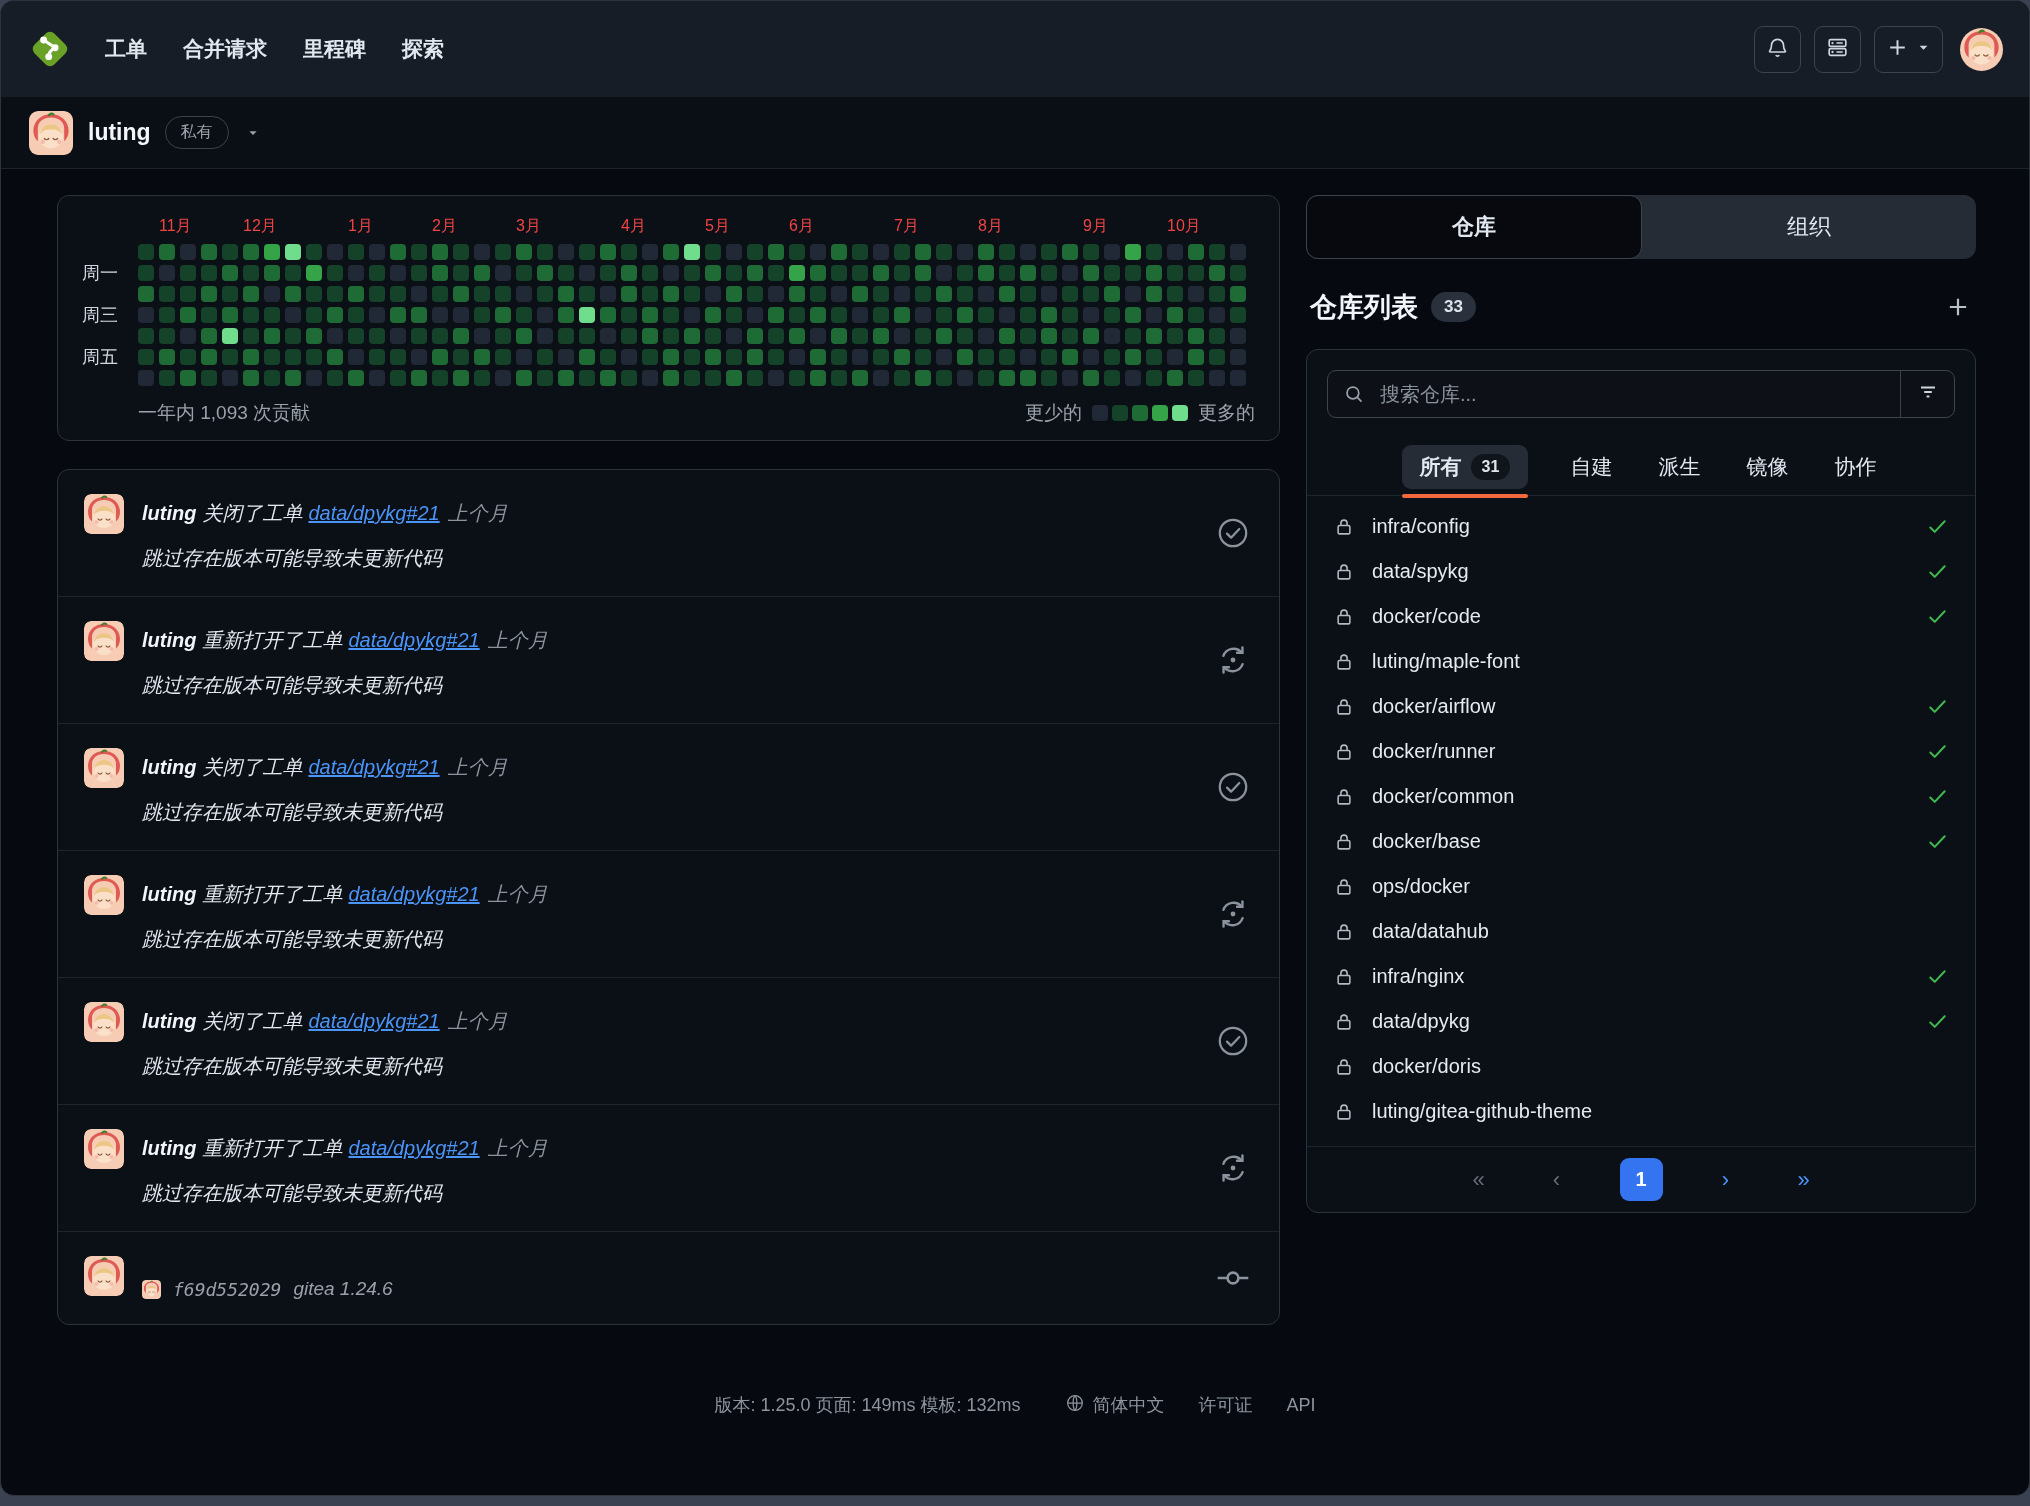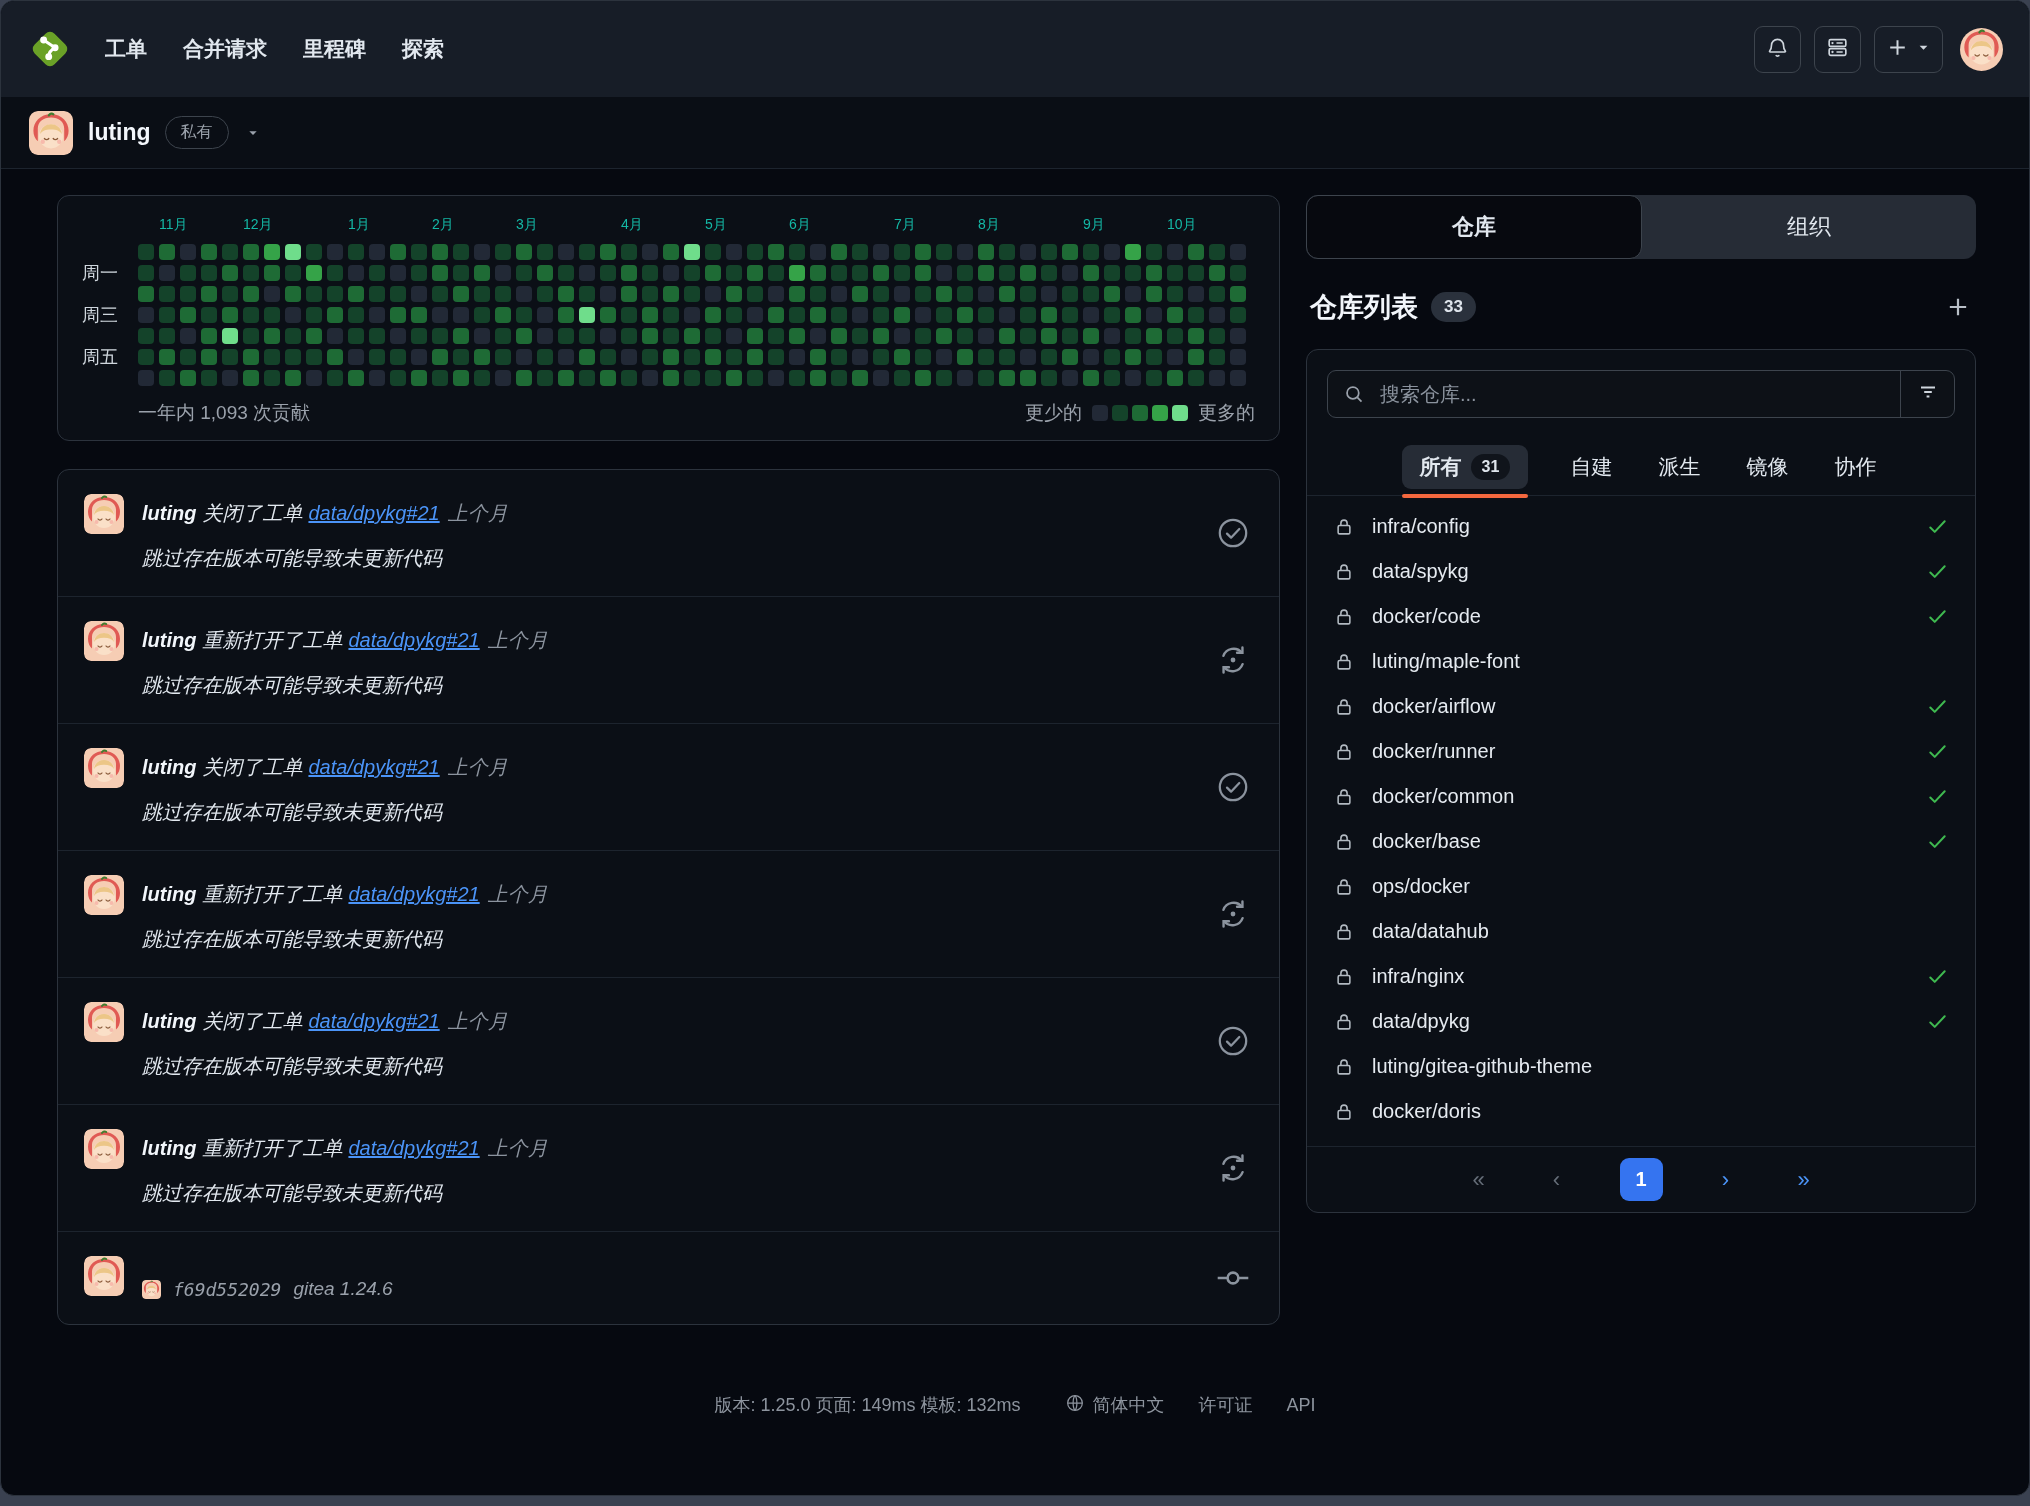--- a/index.html
+++ b/index.html
@@ -37,21 +37,21 @@
   .sub-badge{ margin-left:14px; border:1px solid #3d444d; border-radius:999px; padding:5px 15px;
     font-size:16px; color:#9aa1ab; }
   .sub-caret{ margin-left:16px; color:#9aa1ab; width:16px; height:16px; }
   
   .content{ display:flex; gap:26px; padding:26px 55px 0 56px; align-items:flex-start; }
   .left-col{ width:1223px; flex:none; }
   .right-col{ width:670px; flex:none; }
   .card{ background:#0b0f16; border:1px solid #2c333d; border-radius:12px; }
   
   .heatmap-card{ padding:20px 24px 14px; }
-  .hm-months{ position:relative; height:28px; margin-left:56px; font-size:14px; color:#14b8a6; }
+  .hm-months{ position:relative; height:28px; margin-left:56px; font-size:16px; color:#ef4444; }
   .hm-months span{ position:absolute; top:0; }
   .hm-body{ display:flex; }
   .hm-weekdays{ width:56px; position:relative; flex:none; }
   .hm-weekdays span{ position:absolute; left:0; font-size:18px; color:#cfd6dd; line-height:16px; }
   .hm-grid{ display:grid; grid-template-rows:repeat(7,16px); grid-auto-flow:column;
     grid-auto-columns:16px; gap:5px; }
   .hm-cell{ border-radius:4px; }
   .hm-foot{ display:flex; align-items:center; margin-top:14px; padding-left:56px; font-size:19px; color:#9aa1ab; }
   .hm-total{ }
   .hm-legend{ margin-left:auto; display:flex; align-items:center; gap:10px; }
@@ -951,28 +951,28 @@
               <a class="repo-name">data/dpykg</a>
               <span class="repo-check"><svg viewBox="0 0 24 24" fill="none" stroke="currentColor" stroke-width="2.1" stroke-linecap="round" stroke-linejoin="round">
                   <path d="M4.5 13l4.6 4.6L19.5 6.5"></path>
                 </svg></span>
             </div>
             <div class="repo-row">
               <span class="repo-lock"><svg viewBox="0 0 24 24" fill="none" stroke="currentColor" stroke-width="1.7">
                   <rect x="5.6" y="10.3" width="12.8" height="9.2" rx="1.6"></rect>
                   <path d="M8.6 10.3V7.9a3.4 3.4 0 0 1 6.8 0v2.4"></path>
                 </svg></span>
+              <a class="repo-name">docker/doris</a>
+            </div>
+            <div class="repo-row">
+              <span class="repo-lock"><svg viewBox="0 0 24 24" fill="none" stroke="currentColor" stroke-width="1.7">
+                  <rect x="5.6" y="10.3" width="12.8" height="9.2" rx="1.6"></rect>
+                  <path d="M8.6 10.3V7.9a3.4 3.4 0 0 1 6.8 0v2.4"></path>
+                </svg></span>
               <a class="repo-name">luting/gitea-github-theme</a>
-            </div>
-            <div class="repo-row">
-              <span class="repo-lock"><svg viewBox="0 0 24 24" fill="none" stroke="currentColor" stroke-width="1.7">
-                  <rect x="5.6" y="10.3" width="12.8" height="9.2" rx="1.6"></rect>
-                  <path d="M8.6 10.3V7.9a3.4 3.4 0 0 1 6.8 0v2.4"></path>
-                </svg></span>
-              <a class="repo-name">docker/doris</a>
             </div>
           </div>
         <div class="pagination" id="pagination">
             <div class="pg disabled">«</div>
             <div class="pg disabled">‹</div>
             <div class="pg active">1</div>
             <div class="pg normal">›</div>
             <div class="pg normal">»</div>
           </div>
       </div>

